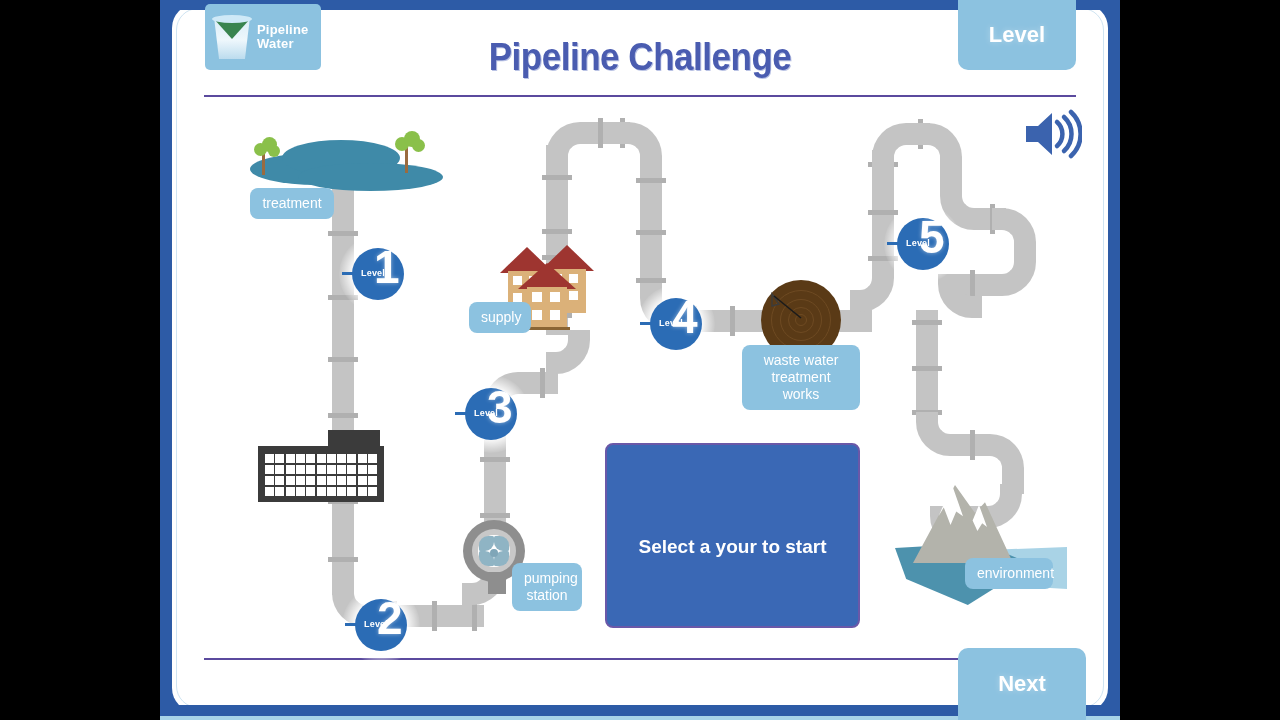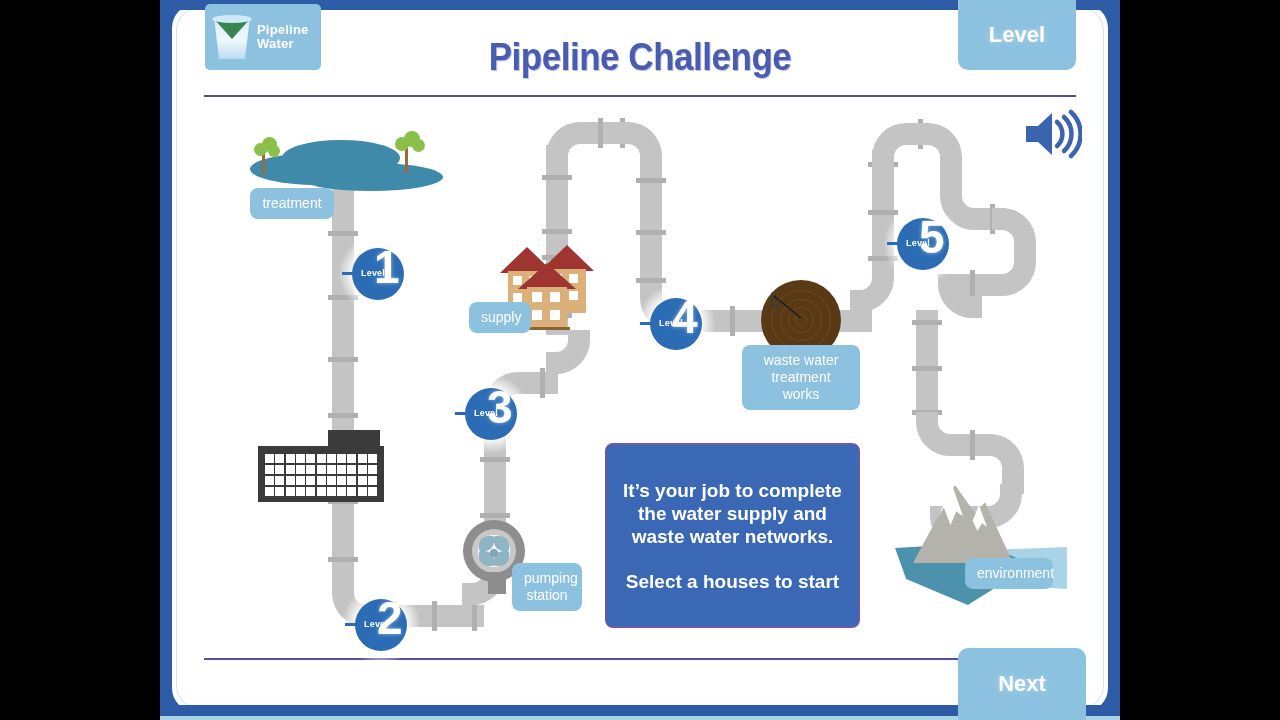--- a/index.html
+++ b/index.html
@@ -469,22 +469,21 @@
   <div id="env">
     <div class="water-back" style="left:60px; top:62px; width:112px; height:42px; clip-path:polygon(0 10%,100% 0,100% 100%,6% 85%);"></div>
     <div class="water-front" style="left:0px; top:58px; width:140px; height:62px; clip-path:polygon(0 8%,62% 0,98% 35%,52% 100%,8% 58%);"></div>
     <div class="mtn" style="left:18px; top:0px; width:100px; height:78px; clip-path:polygon(42% 0, 62% 36%, 72% 22%, 100% 100%, 0 100%);"></div>
     <div class="snow" style="left:42px; top:0px; width:26px; height:40px; clip-path:polygon(58% 0, 100% 78%, 74% 66%, 52% 100%, 26% 56%, 6% 78%);"></div>
     <div class="snow" style="left:76px; top:20px; width:16px; height:26px; clip-path:polygon(50% 0, 100% 85%, 70% 70%, 40% 100%, 10% 60%);"></div>
   </div>
   <div class="tag" style="left:965px; top:558px; width:88px;">environment</div>
 
   <div id="instructions">
-    <div class="l1">It’s your job to complete the water supply and waste water networks.</div>
-    <div class="l2">Select a houses to start</div>
+    <div class="l2">Select a your to start</div>
   </div>
 
   <div id="levels-layer">
       <div class="level" style="left: 352px; top: 222px;">
         <div class="halo"></div>
         <div class="tick"></div>
         <div class="disc"></div>
         <div class="word">Level</div>
         <div class="num">1</div>
       </div>

